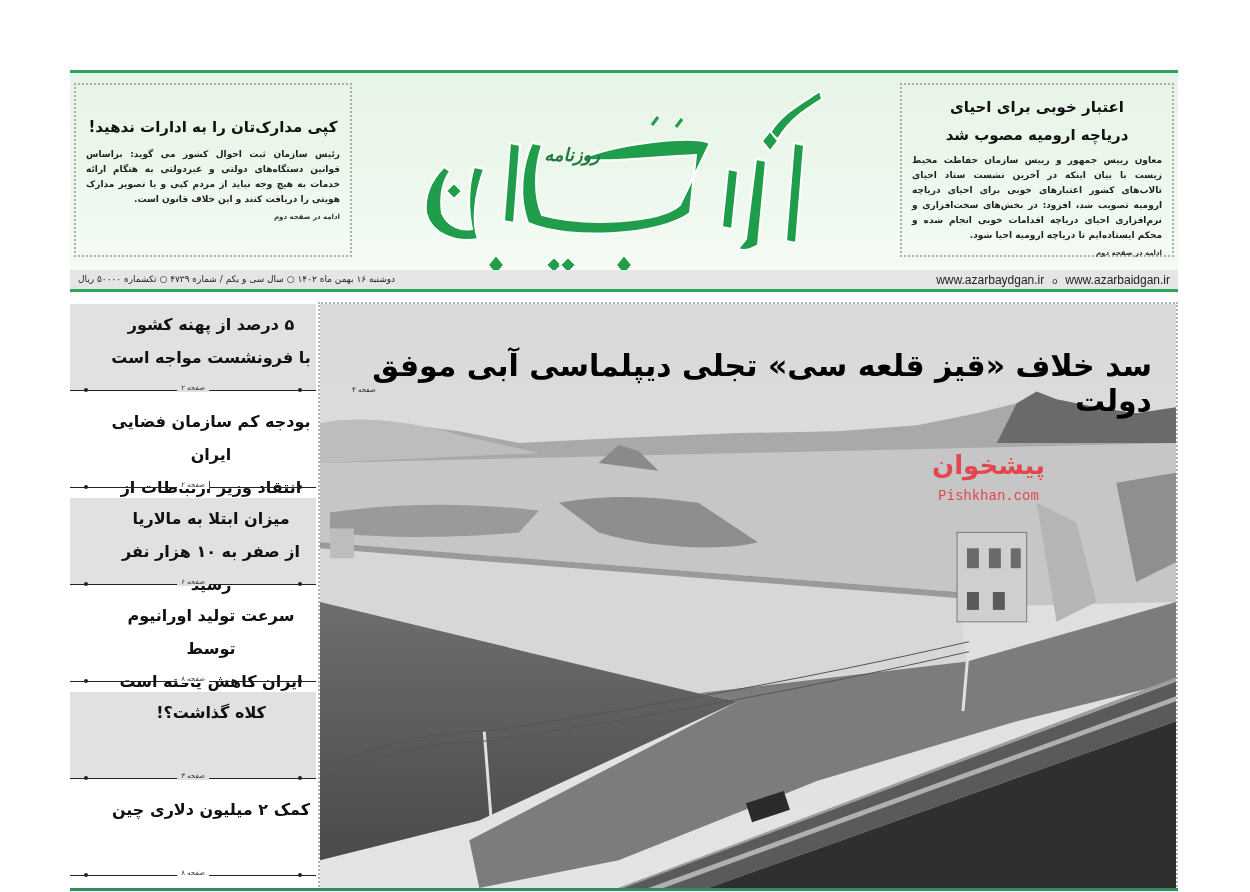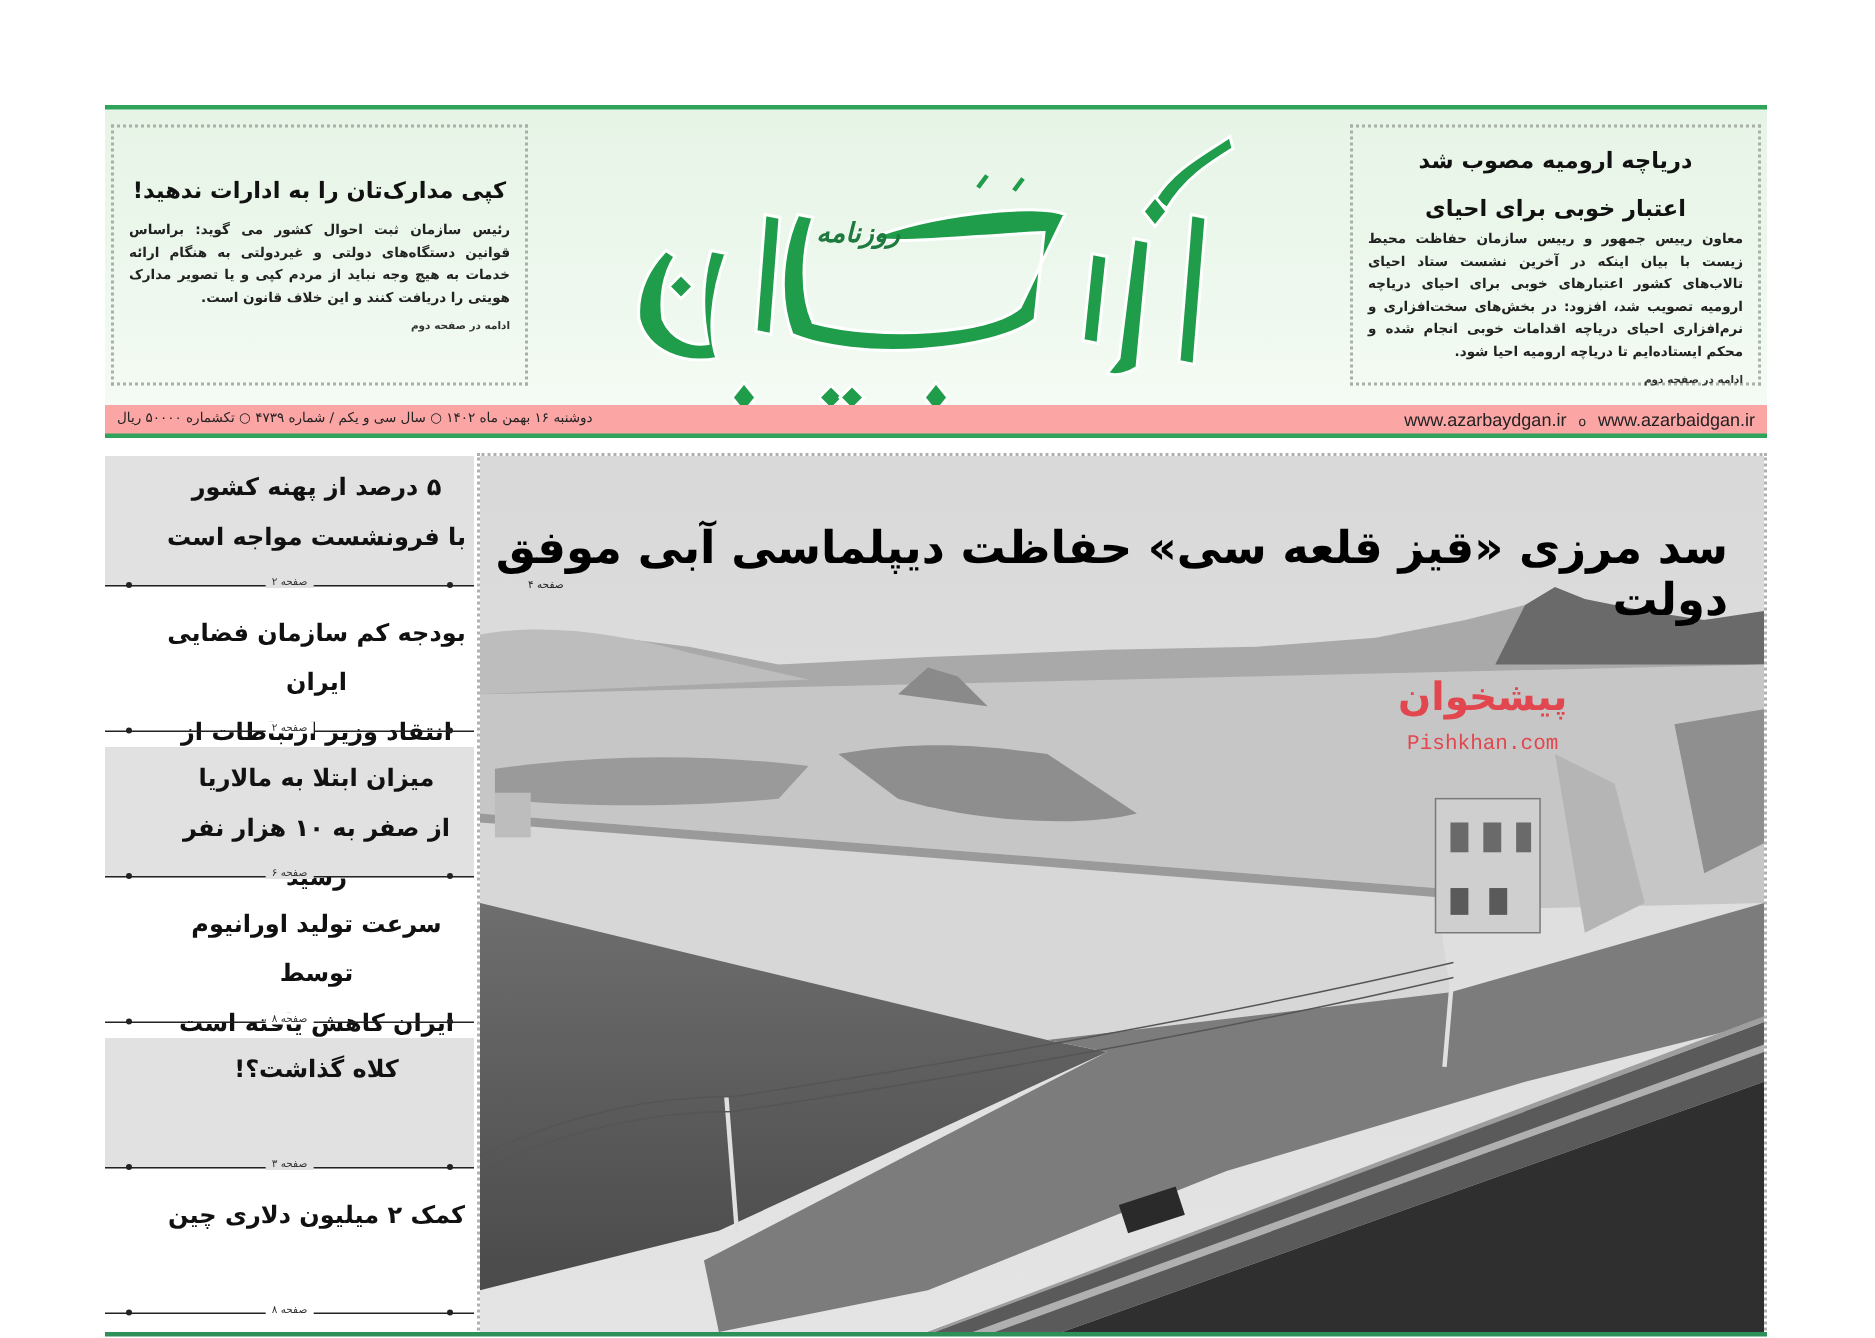--- a/index.html
+++ b/index.html
@@ -31,21 +31,21 @@
   }
   .mast-box .cont { font-size: 7px; margin-top: 3px; color: #333; }
 
   .logo {
     position: absolute; left: 340px; top: 0; width: 420px; height: 214px;
   }
   .logo svg { width: 100%; height: 100%; }
 
   .dateline {
     position: absolute; left: 0; top: 200px; width: 1108px; height: 22px;
-    border-bottom: 3px solid #2fa35a; background: #fca5a5;
+    border-bottom: 3px solid #2fa35a; background: #e5e5e5;
   }
   .dateline .date {
     position: absolute; left: 8px; top: 4px; font-size: 9px; direction: rtl; color: #222;
   }
   .dateline .urls {
     position: absolute; right: 8px; top: 3px; font-size: 12px; color: #222;
     font-family: "Liberation Sans", sans-serif;
   }
   .dateline .urls .sep { font-size: 9px; margin: 0 8px; }
 
@@ -104,22 +104,22 @@
   }
 </style>
 </head>
 <body>
 
 <div class="page">
 
   <div class="masthead">
 
     <div class="mast-box right">
+      <h3>اعتبار خوبی برای احیای</h3>
       <h3 style="margin-bottom:4px">دریاچه ارومیه مصوب شد</h3>
-      <h3>اعتبار خوبی برای احیای</h3>
       <p>معاون رییس جمهور و رییس سازمان حفاظت محیط زیست با بیان اینکه در آخرین نشست ستاد احیای تالاب‌های کشور اعتبارهای خوبی برای احیای دریاچه ارومیه تصویب شد، افزود: در بخش‌های سخت‌افزاری و نرم‌افزاری احیای دریاچه اقدامات خوبی انجام شده و محکم ایستاده‌ایم تا دریاچه ارومیه احیا شود.</p>
       <p class="cont">ادامه در صفحه دوم</p>
     </div>
 
     <div class="logo">
       <svg viewBox="0 0 420 214" xmlns="http://www.w3.org/2000/svg">
         <g fill="#1f9d4a" stroke="#ffffff" stroke-width="2">
 
           <path d="M360 60 C372 40 392 30 410 18 L412 26 C396 36 380 46 368 66 Z"></path>
           <path d="M384 70 L394 72 L386 170 L376 168 Z"></path>
@@ -277,21 +277,21 @@
 
         <line x1="165" y1="430" x2="172" y2="520" stroke="#e0e0e0" stroke-width="3"></line>
         <line x1="652" y1="340" x2="646" y2="410" stroke="#e0e0e0" stroke-width="3"></line>
         <path d="M0 470 C60 440 120 430 170 430 C300 410 480 380 652 340" stroke="#555" stroke-width="1" fill="none"></path>
         <path d="M0 480 C60 450 120 440 170 440 C300 420 480 390 652 350" stroke="#555" stroke-width="1" fill="none"></path>
 
         <rect x="10" y="226" width="24" height="30" fill="#bdbdbd"></rect>
       </svg>
     </div>
 
-    <div class="headline">سد مرزی «قیز قلعه سی» حفاظت دیپلماسی آبی موفق دولت</div>
+    <div class="headline">سد خلاف «قیز قلعه سی» تجلی دیپلماسی آبی موفق دولت</div>
     <div class="headline-ref">صفحه ۴</div>
 
     <div class="watermark">
       <div class="fa">پیشخوان</div>
       <div class="en">Pishkhan.com</div>
     </div>
   </div>
 
   <div class="bottom-rule"></div>
 </div>

